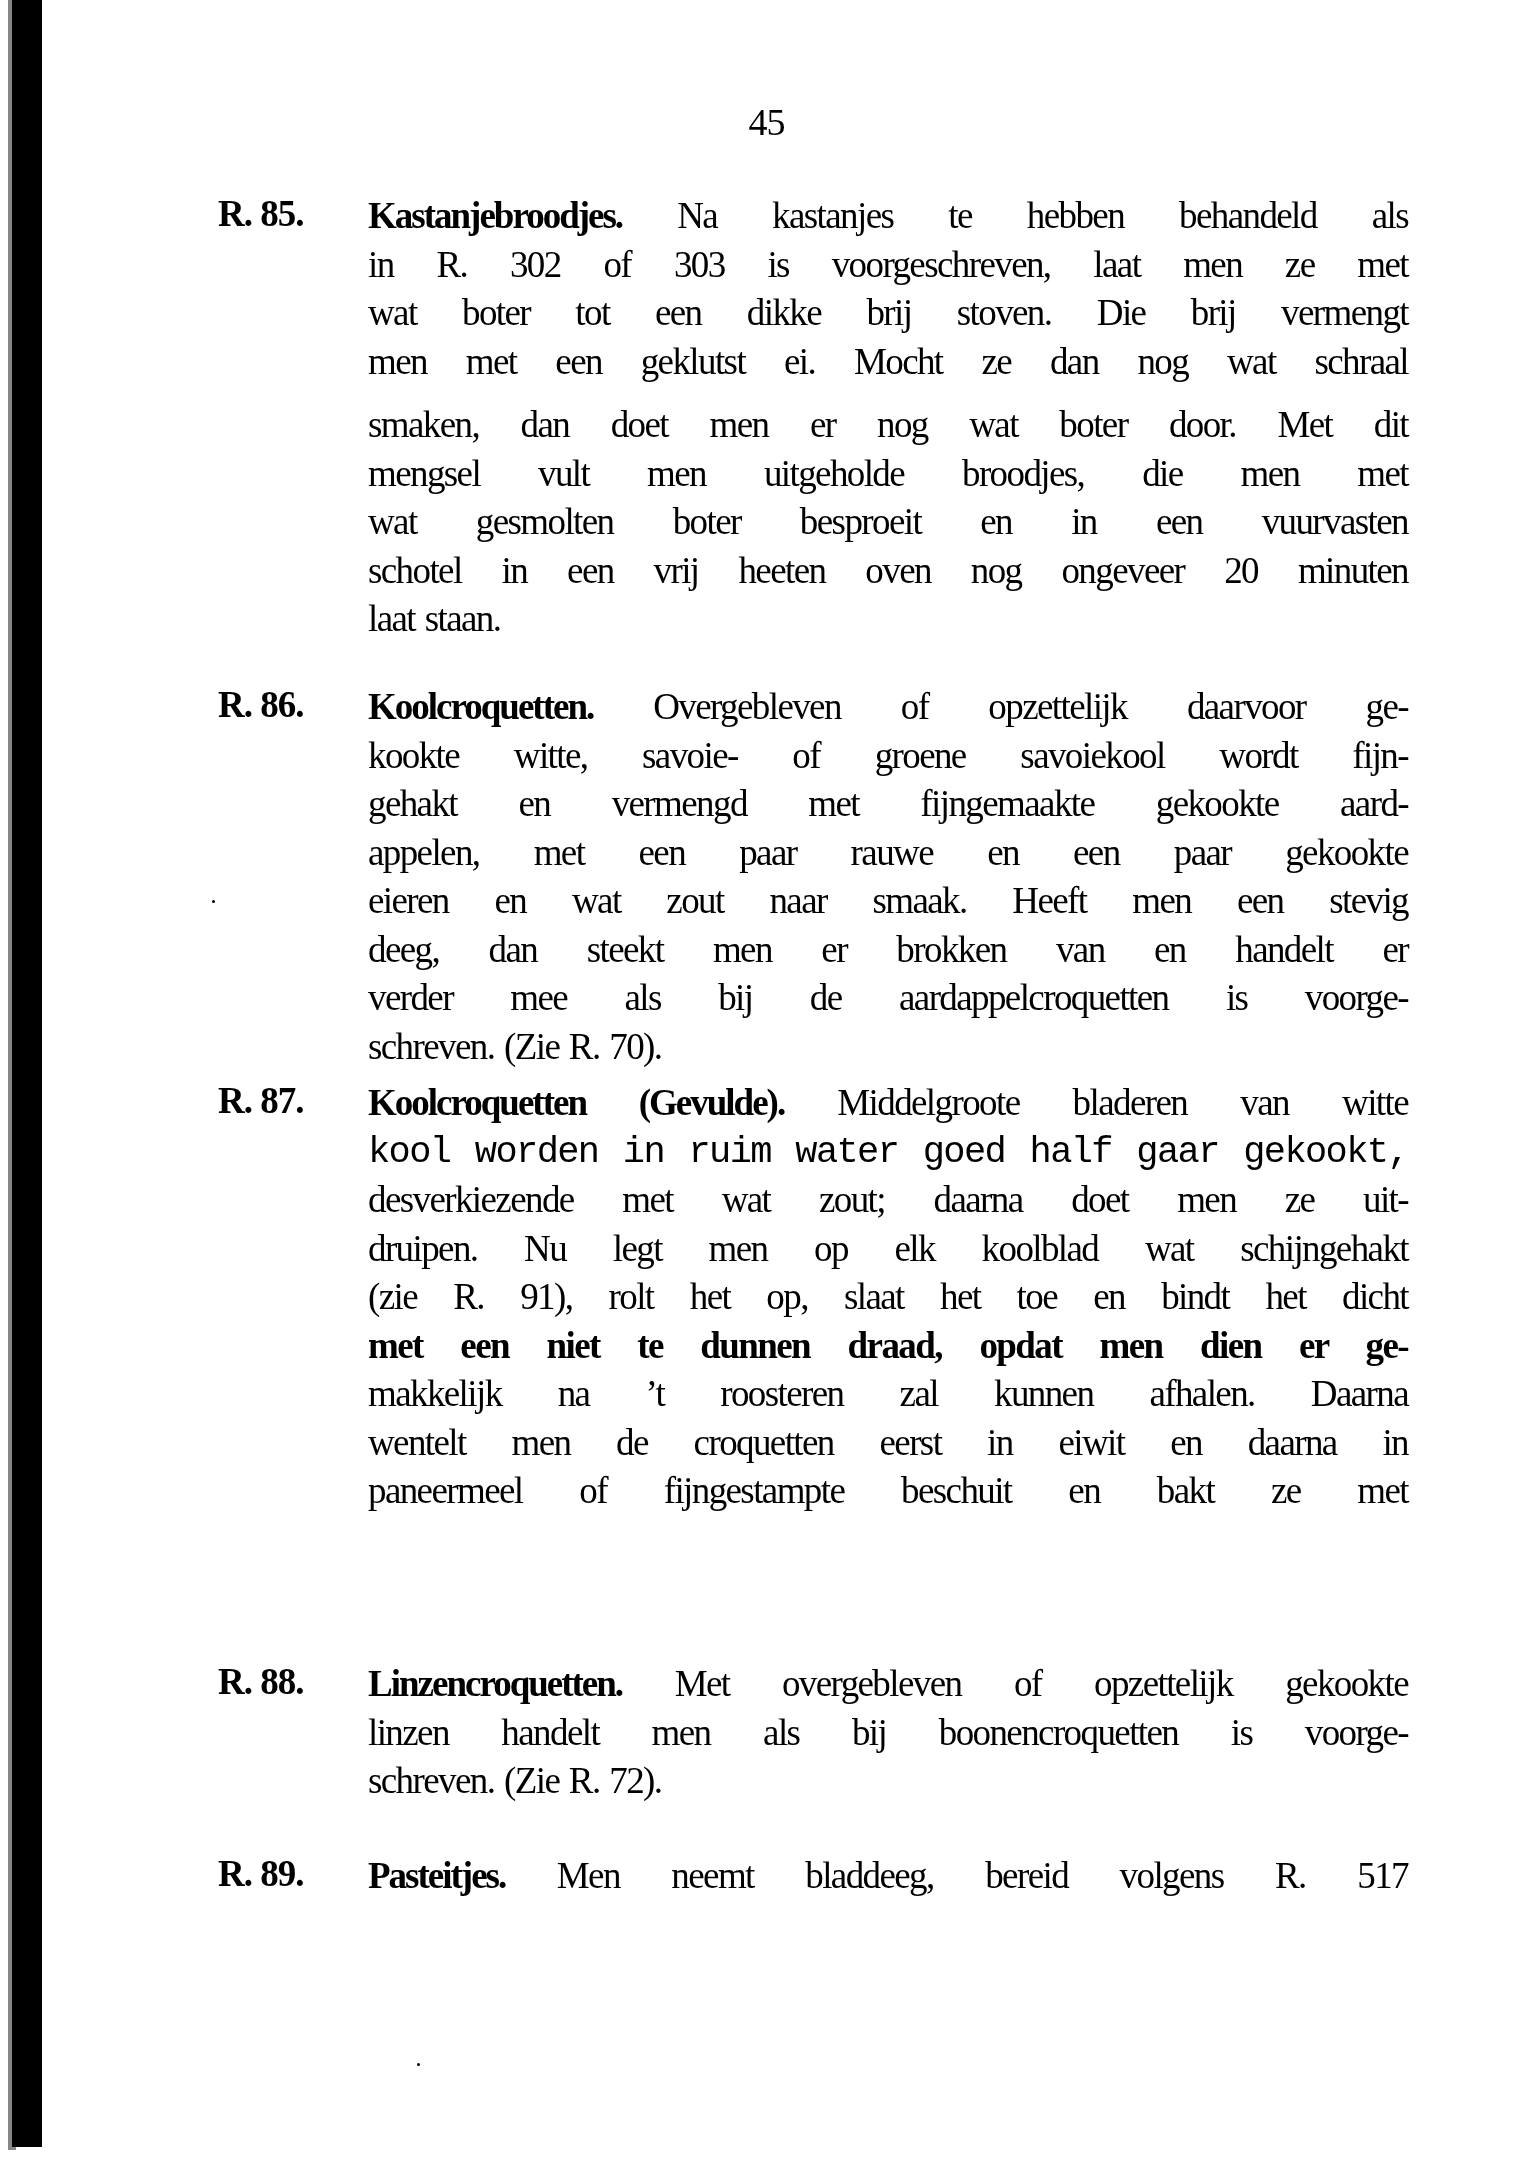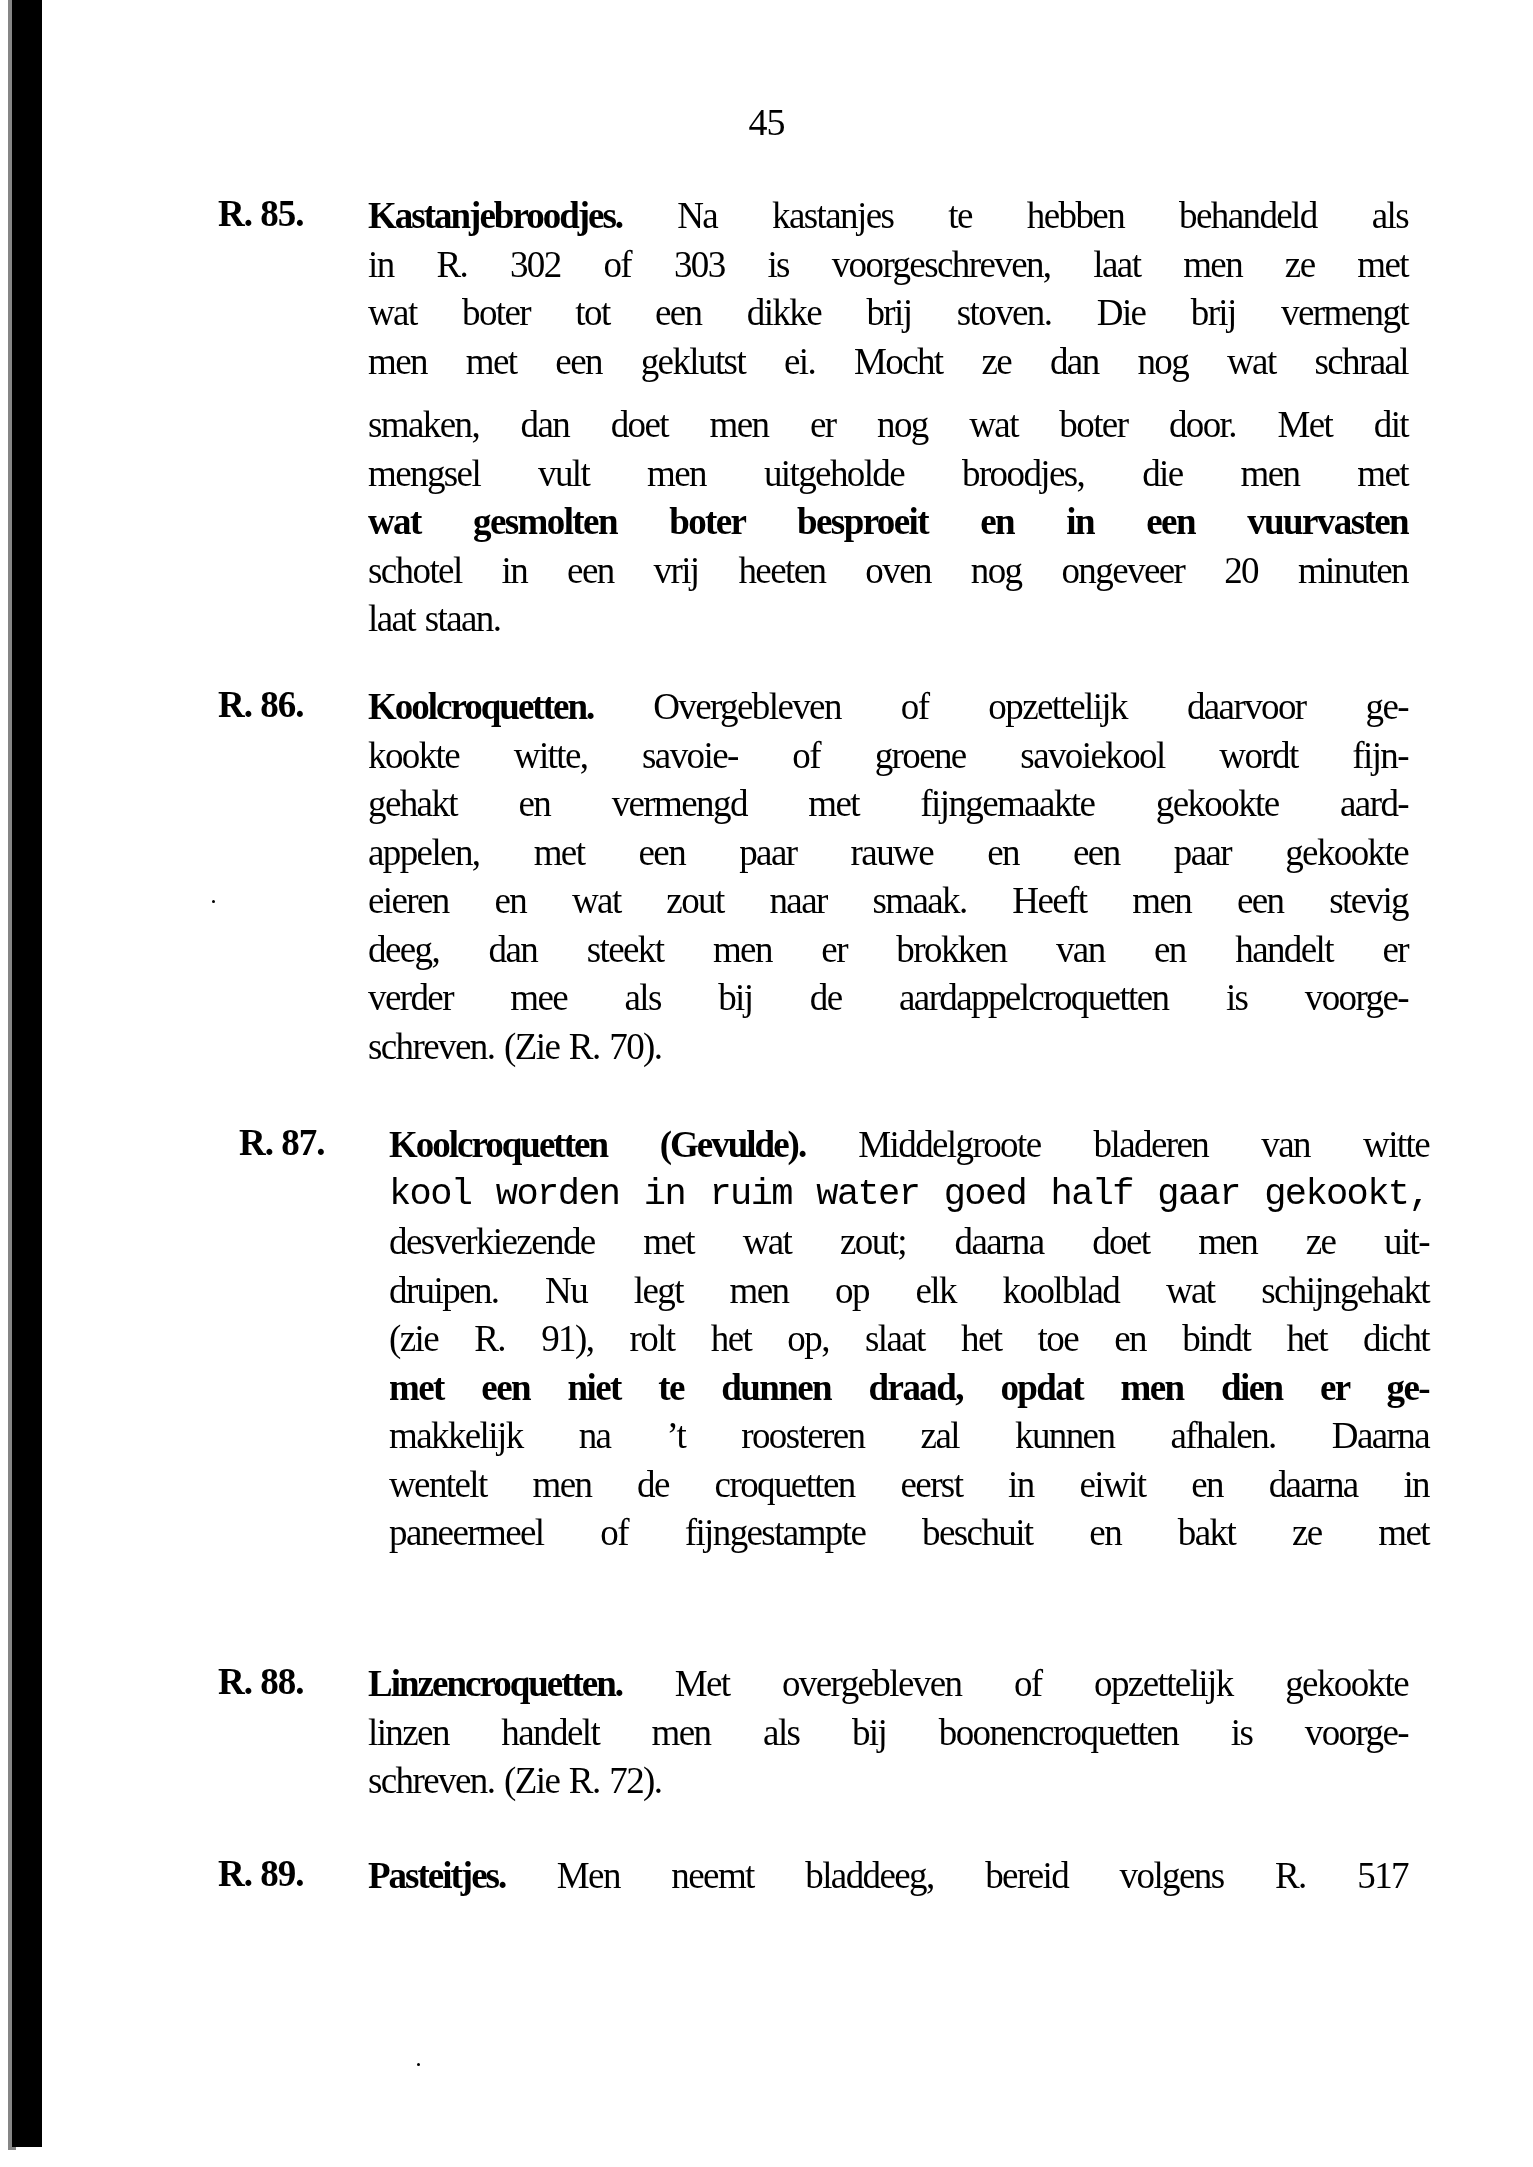--- a/index.html
+++ b/index.html
@@ -29,39 +29,39 @@
 <div id="recipes">
     <div class="recipe" style="top: 192px;">
       <div class="rlabel">R. 85.</div>
       <div class="rbody">
         <span class="line" style="width: 1040px; display: block;"><span class="title">Kastanjebroodjes.</span><span> Na kastanjes te hebben behandeld als</span></span>
         <span class="line" style="width: 1040px; display: block;"><span>in R. 302 of 303 is voorgeschreven, laat men ze met</span></span>
         <span class="line" style="width: 1040px; display: block;"><span>wat boter tot een dikke brij stoven. Die brij vermengt</span></span>
         <span class="line" style="width: 1040px; display: block;"><span>men met een geklutst ei. Mocht ze dan nog wat schraal</span></span>
         <span class="line" style="width: 1040px; display: block; margin-top: 15px;"><span>smaken, dan doet men er nog wat boter door. Met dit</span></span>
         <span class="line" style="width: 1040px; display: block;"><span>mengsel vult men uitgeholde broodjes, die men met</span></span>
-        <span class="line" style="width: 1040px; display: block; font-weight: bold;"><span>wat gesmolten boter besproeit en in een vuurvasten</span></span>
+        <span class="line" style="width: 1040px; display: block;"><span>wat gesmolten boter besproeit en in een vuurvasten</span></span>
         <span class="line" style="width: 1040px; display: block;"><span>schotel in een vrij heeten oven nog ongeveer 20 minuten</span></span>
         <span class="line last" style="width: 1040px; display: block; text-align: left;"><span>laat staan.</span></span>
       </div>
     </div>
     <div class="recipe" style="top: 683px;">
       <div class="rlabel">R. 86.</div>
       <div class="rbody">
         <span class="line" style="width: 1040px; display: block;"><span class="title">Koolcroquetten.</span><span> Overgebleven of opzettelijk daarvoor ge-</span></span>
         <span class="line" style="width: 1040px; display: block;"><span>kookte witte, savoie- of groene savoiekool wordt fijn-</span></span>
         <span class="line" style="width: 1040px; display: block;"><span>gehakt en vermengd met fijngemaakte gekookte aard-</span></span>
         <span class="line" style="width: 1040px; display: block;"><span>appelen, met een paar rauwe en een paar gekookte</span></span>
         <span class="line" style="width: 1040px; display: block;"><span>eieren en wat zout naar smaak. Heeft men een stevig</span></span>
         <span class="line" style="width: 1040px; display: block;"><span>deeg, dan steekt men er brokken van en handelt er</span></span>
         <span class="line" style="width: 1040px; display: block;"><span>verder mee als bij de aardappelcroquetten is voorge-</span></span>
         <span class="line last" style="width: 1040px; display: block; text-align: left;"><span>schreven. (Zie R. 70).</span></span>
       </div>
     </div>
-    <div class="recipe" style="top: 1121px; margin-left: 21px;">
+    <div class="recipe" style="top: 1079px;">
       <div class="rlabel">R. 87.</div>
       <div class="rbody">
         <span class="line" style="width: 1040px; display: block;"><span class="title">Koolcroquetten (Gevulde).</span><span> Middelgroote bladeren van witte</span></span>
         <span class="line" style="width: 1040px; display: block; font-family: Liberation Mono, monospace;"><span>kool worden in ruim water goed half gaar gekookt,</span></span>
         <span class="line" style="width: 1040px; display: block;"><span>desverkiezende met wat zout; daarna doet men ze uit-</span></span>
         <span class="line" style="width: 1040px; display: block;"><span>druipen. Nu legt men op elk koolblad wat schijngehakt</span></span>
         <span class="line" style="width: 1040px; display: block;"><span>(zie R. 91), rolt het op, slaat het toe en bindt het dicht</span></span>
         <span class="line" style="width: 1040px; display: block; font-weight: bold;"><span>met een niet te dunnen draad, opdat men dien er ge-</span></span>
         <span class="line" style="width: 1040px; display: block;"><span>makkelijk na ’t roosteren zal kunnen afhalen. Daarna</span></span>
         <span class="line" style="width: 1040px; display: block;"><span>wentelt men de croquetten eerst in eiwit en daarna in</span></span>

